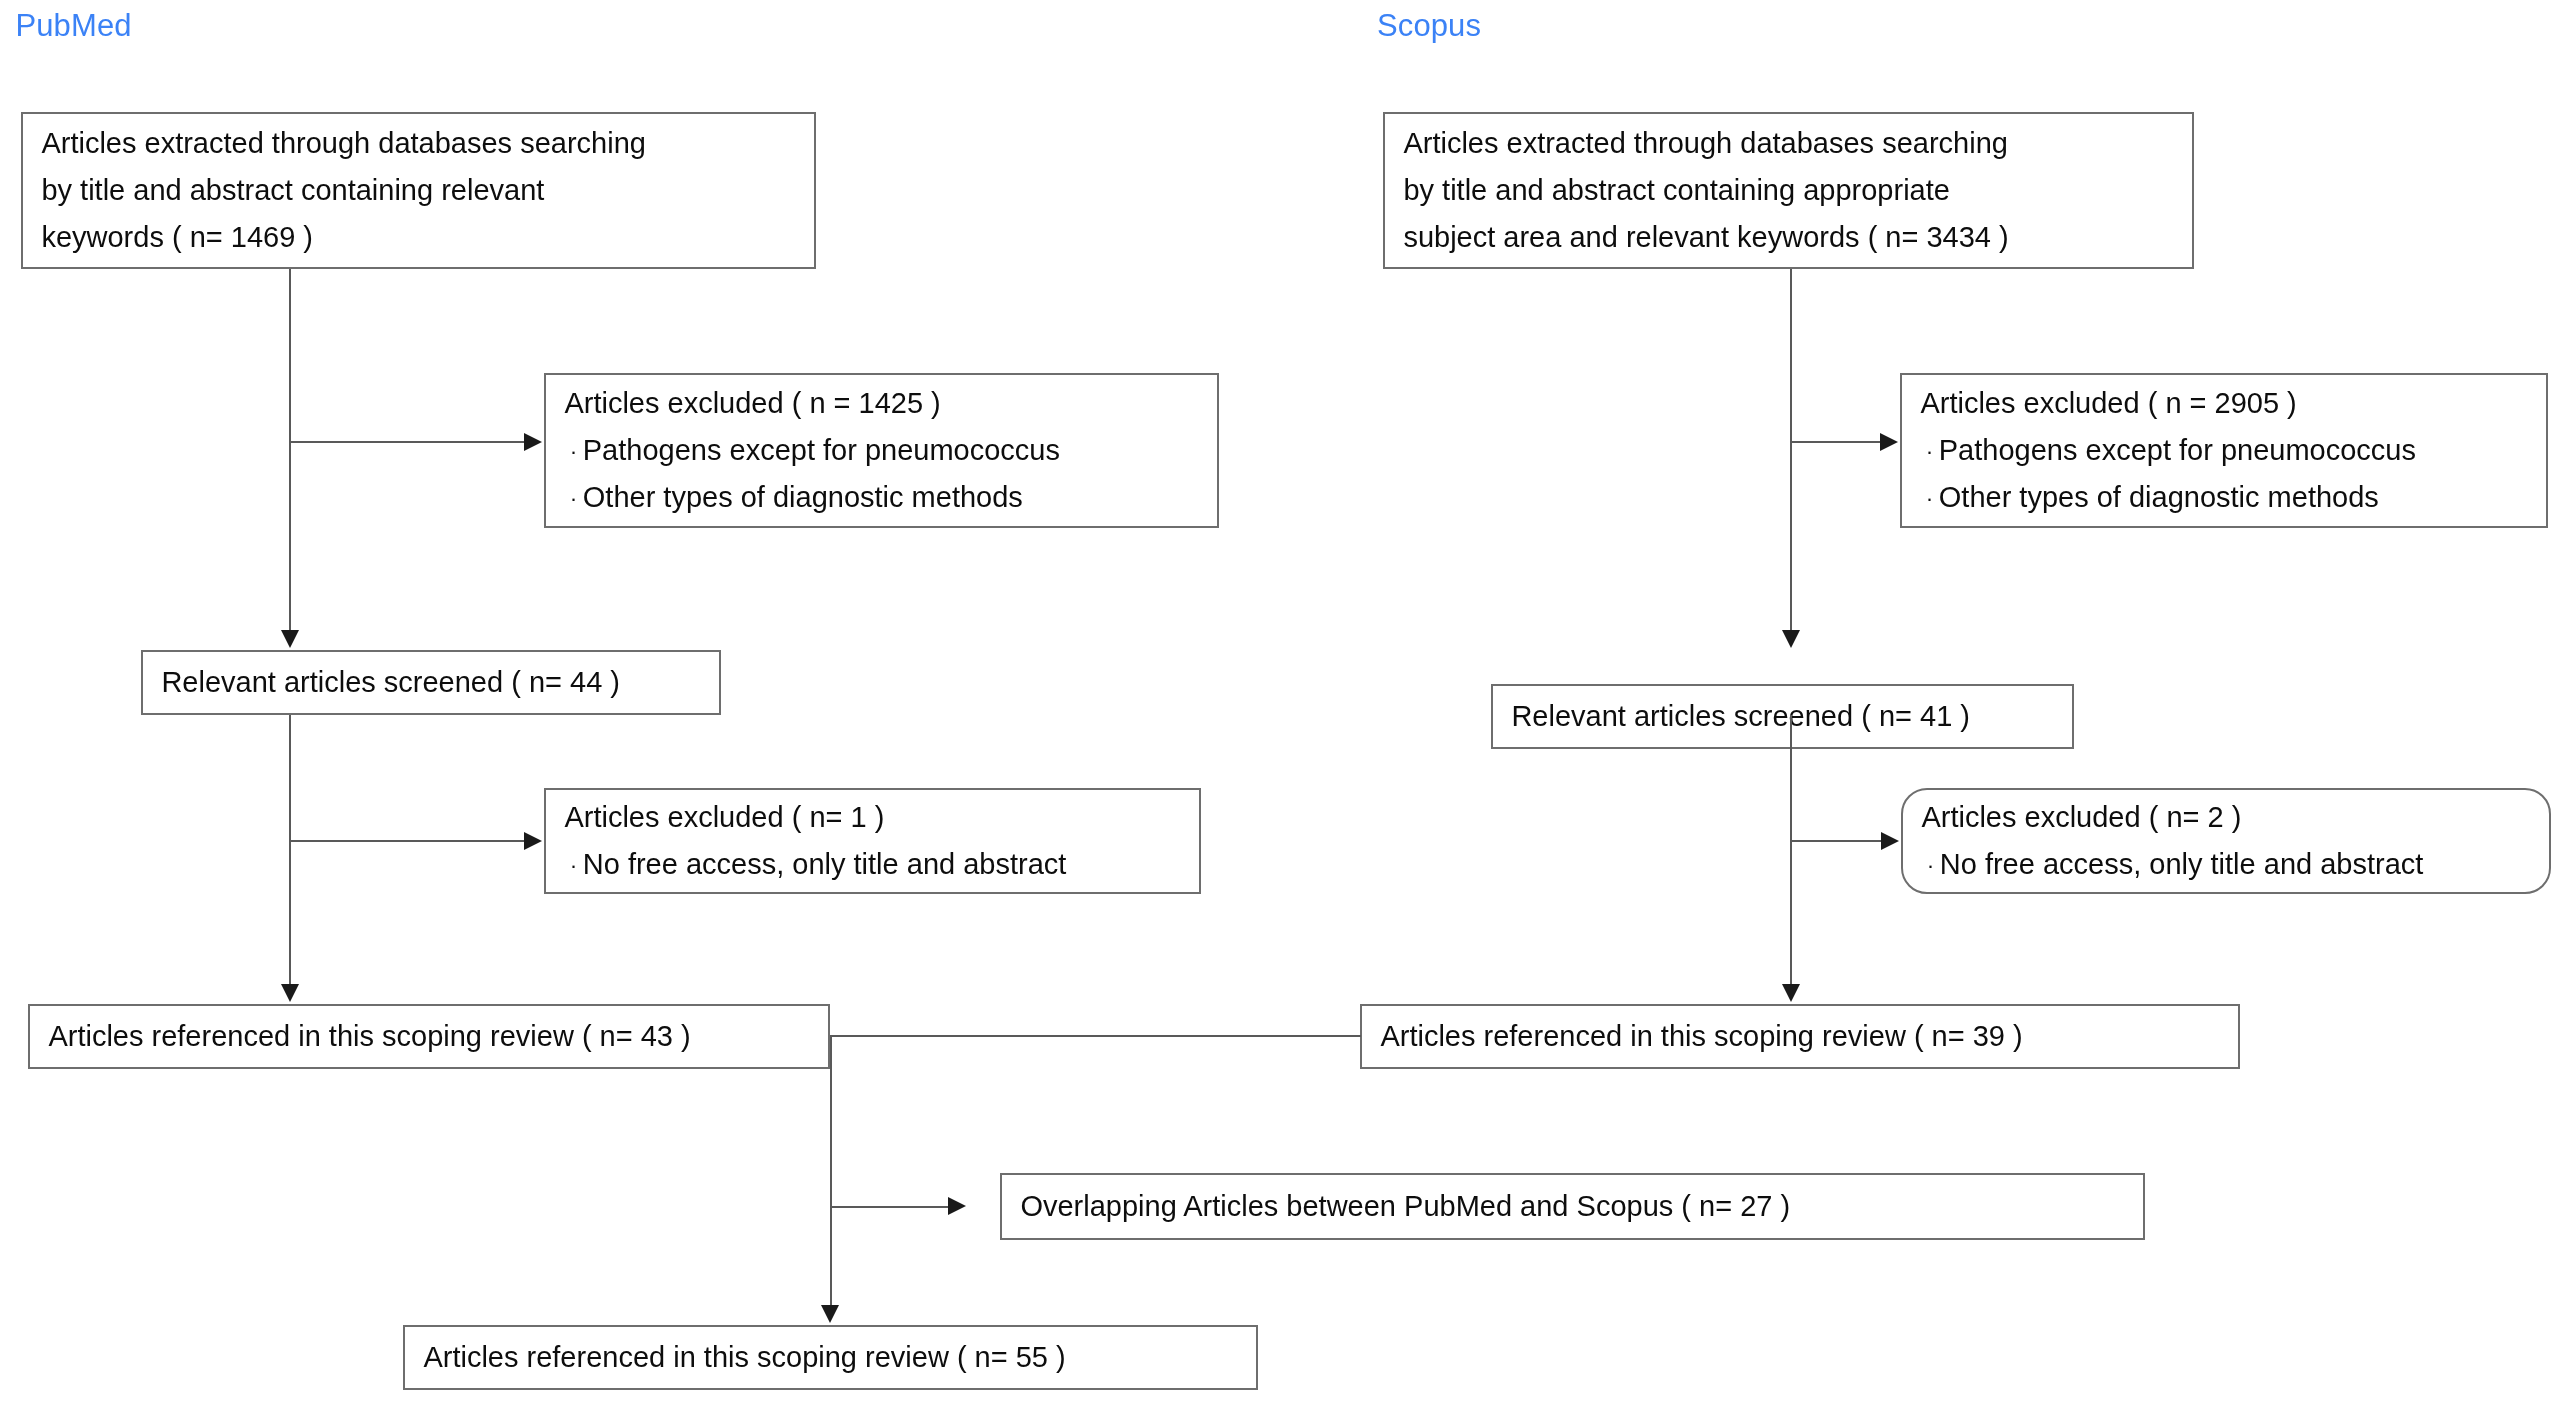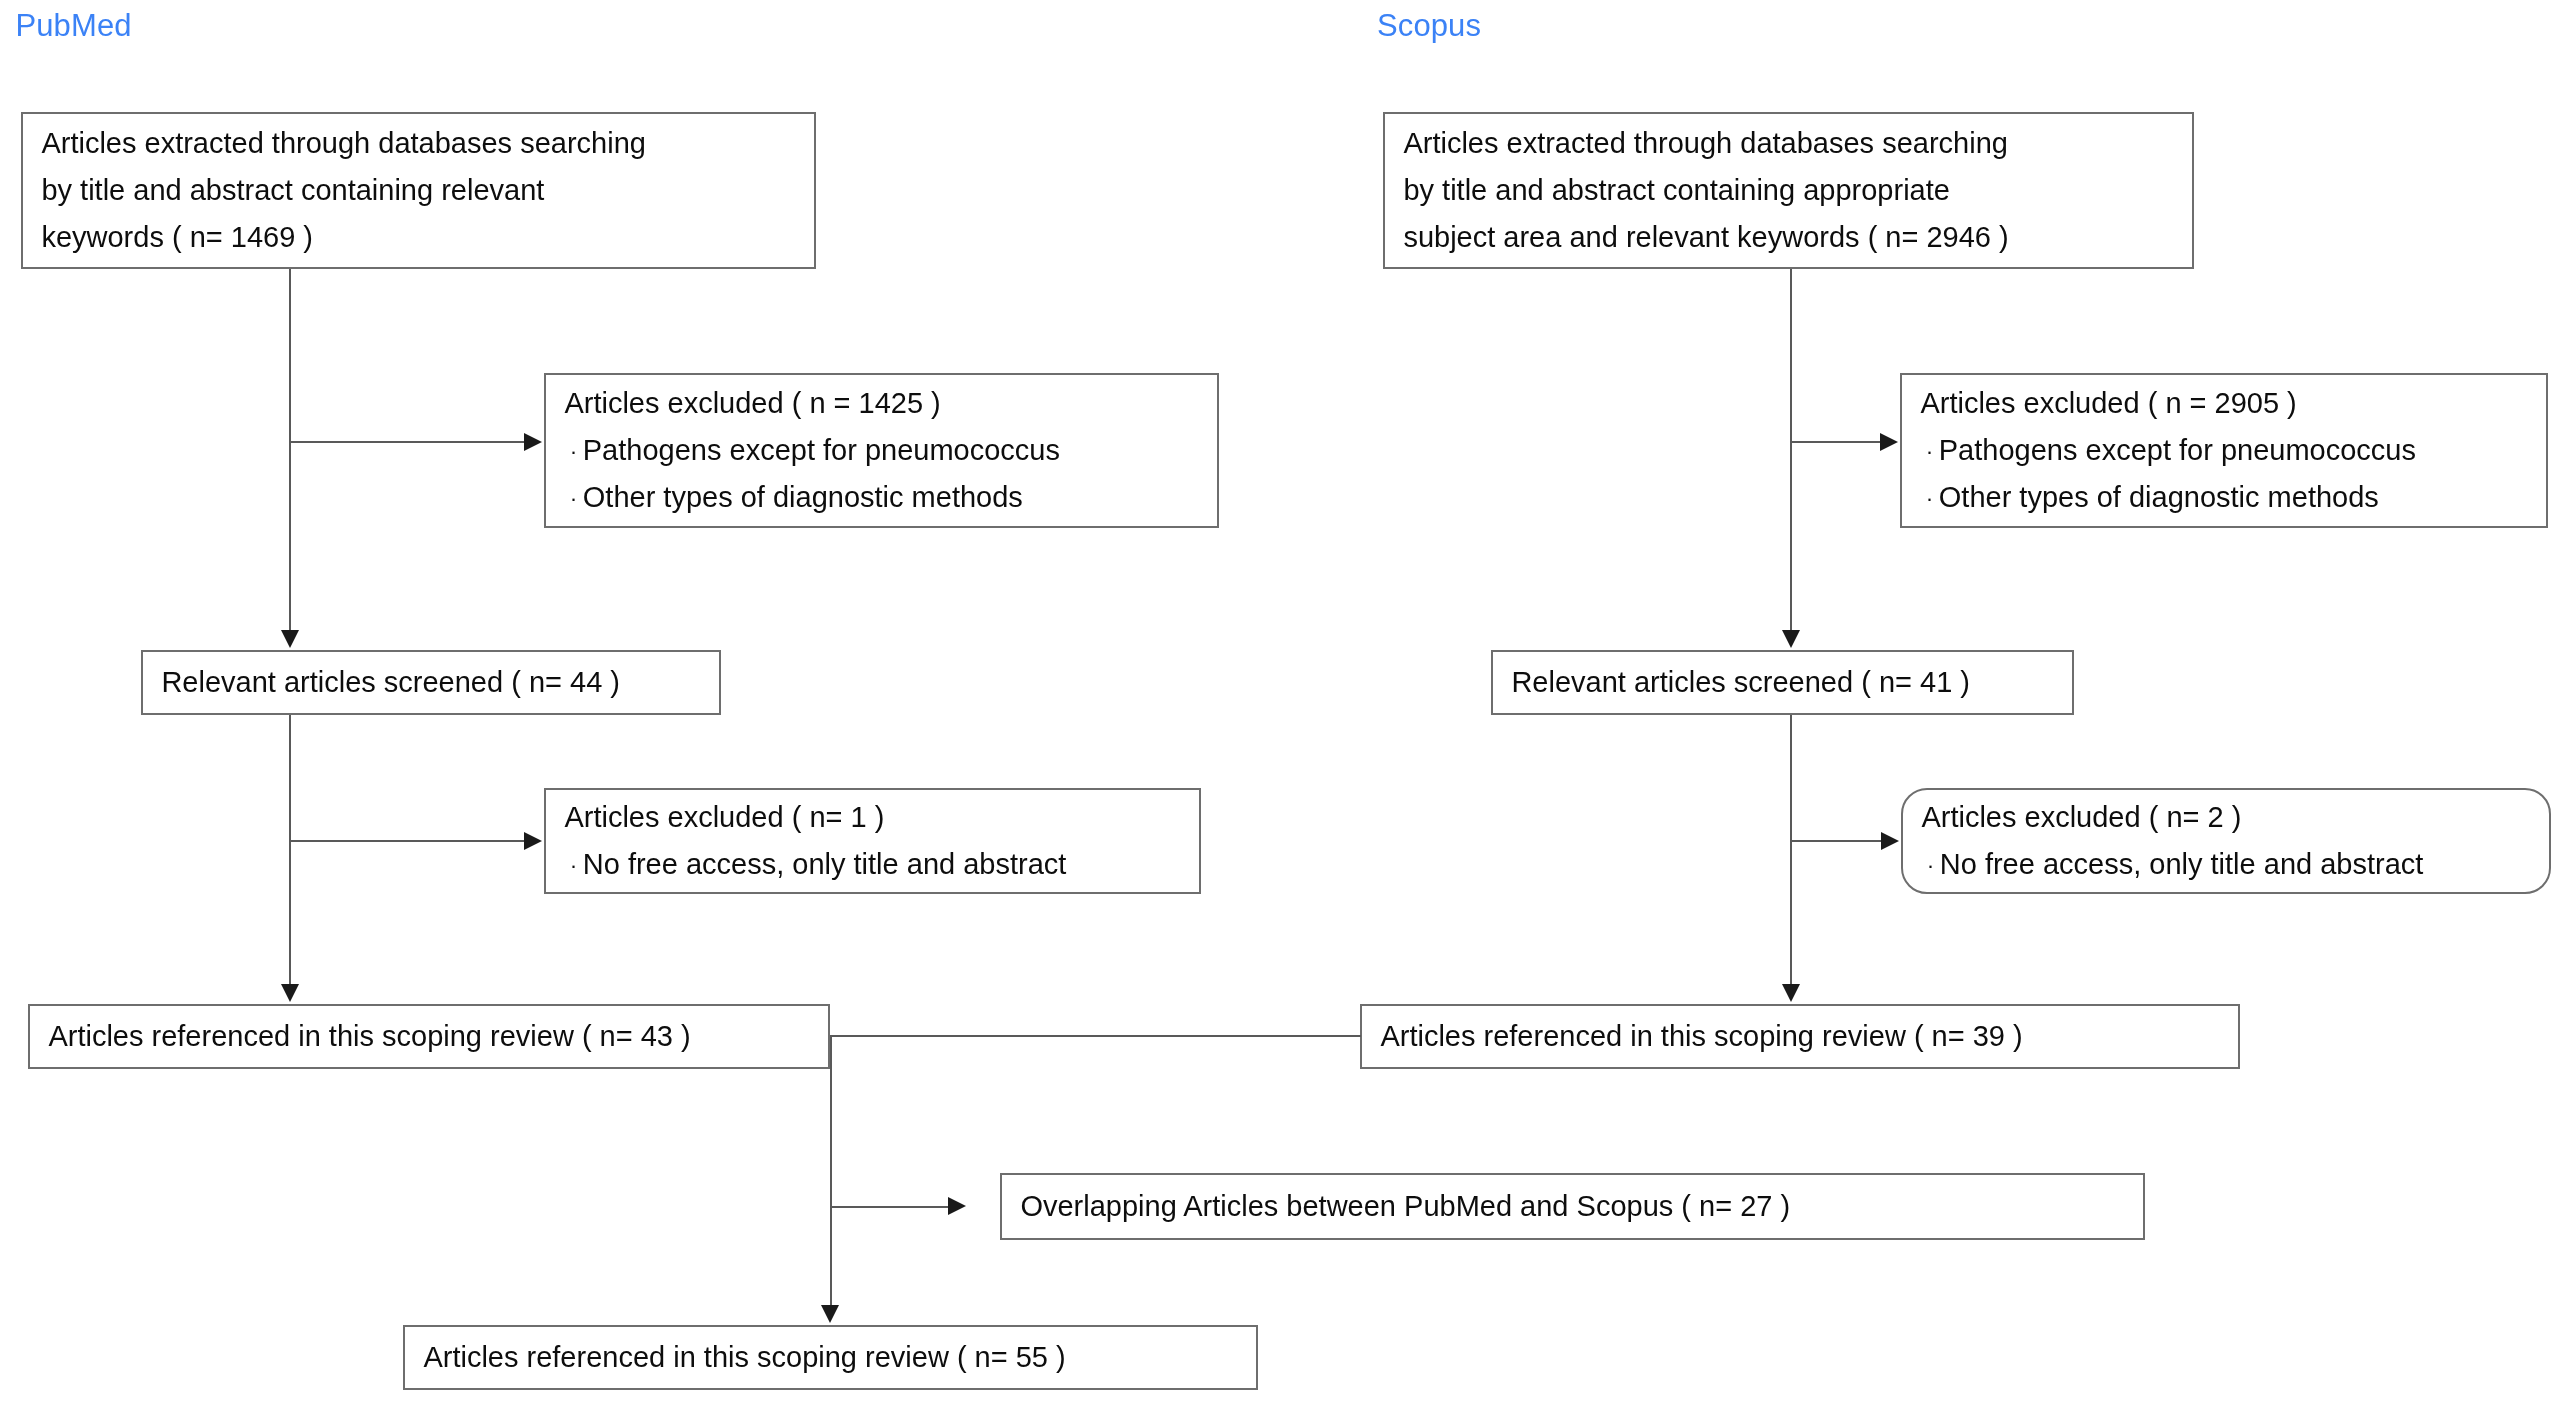--- a/index.html
+++ b/index.html
@@ -128,39 +128,39 @@
   </div>
 
   <div class="fbox" style="left:28px; top:1004px; width:802px; height:65px;">
     <div class="inner one-line">Articles referenced in this scoping review ( n= 43 )</div>
   </div>
 
   <div class="fbox" style="left:1383px; top:112px; width:811px; height:157px;">
     <div class="inner">
       <span class="lead-line">Articles extracted through databases searching</span>
       <span class="lead-line">by title and abstract containing appropriate</span>
-      <span class="lead-line">subject area and relevant keywords ( n= 2946 )</span>
+      <span class="lead-line">subject area and relevant keywords ( n= 3434 )</span>
     </div>
   </div>
 
   <div class="vline" style="left:1790px; top:269px; height:363px;"></div>
   <div class="arrow-down" style="left:1782px; top:630px;"></div>
 
   <div class="hline" style="left:1790px; top:441px; width:90px;"></div>
   <div class="arrow-right" style="left:1880px; top:433px;"></div>
 
   <div class="fbox" style="left:1900px; top:373px; width:648px; height:155px;">
     <div class="inner">
       <span class="lead-line">Articles excluded ( n = 2905 )</span>
       <span class="bullet-line"><span class="dot">·</span><span>Pathogens except for pneumococcus</span></span>
       <span class="bullet-line"><span class="dot">·</span><span>Other types of diagnostic methods</span></span>
     </div>
   </div>
 
-  <div class="fbox" style="left:1491px; top:650px; width:583px; height:65px;">
+  <div class="fbox" style="left:1491px; top:684px; width:583px; height:65px;">
     <div class="inner one-line">Relevant articles screened ( n= 41 )</div>
   </div>
 
   <div class="vline" style="left:1790px; top:715px; height:270px;"></div>
   <div class="arrow-down" style="left:1782px; top:984px;"></div>
 
   <div class="hline" style="left:1790px; top:840px; width:91px;"></div>
   <div class="arrow-right" style="left:1881px; top:832px;"></div>
 
   <div class="fbox" style="left:1901px; top:788px; width:650px; height:106px;border-radius:26px;">

